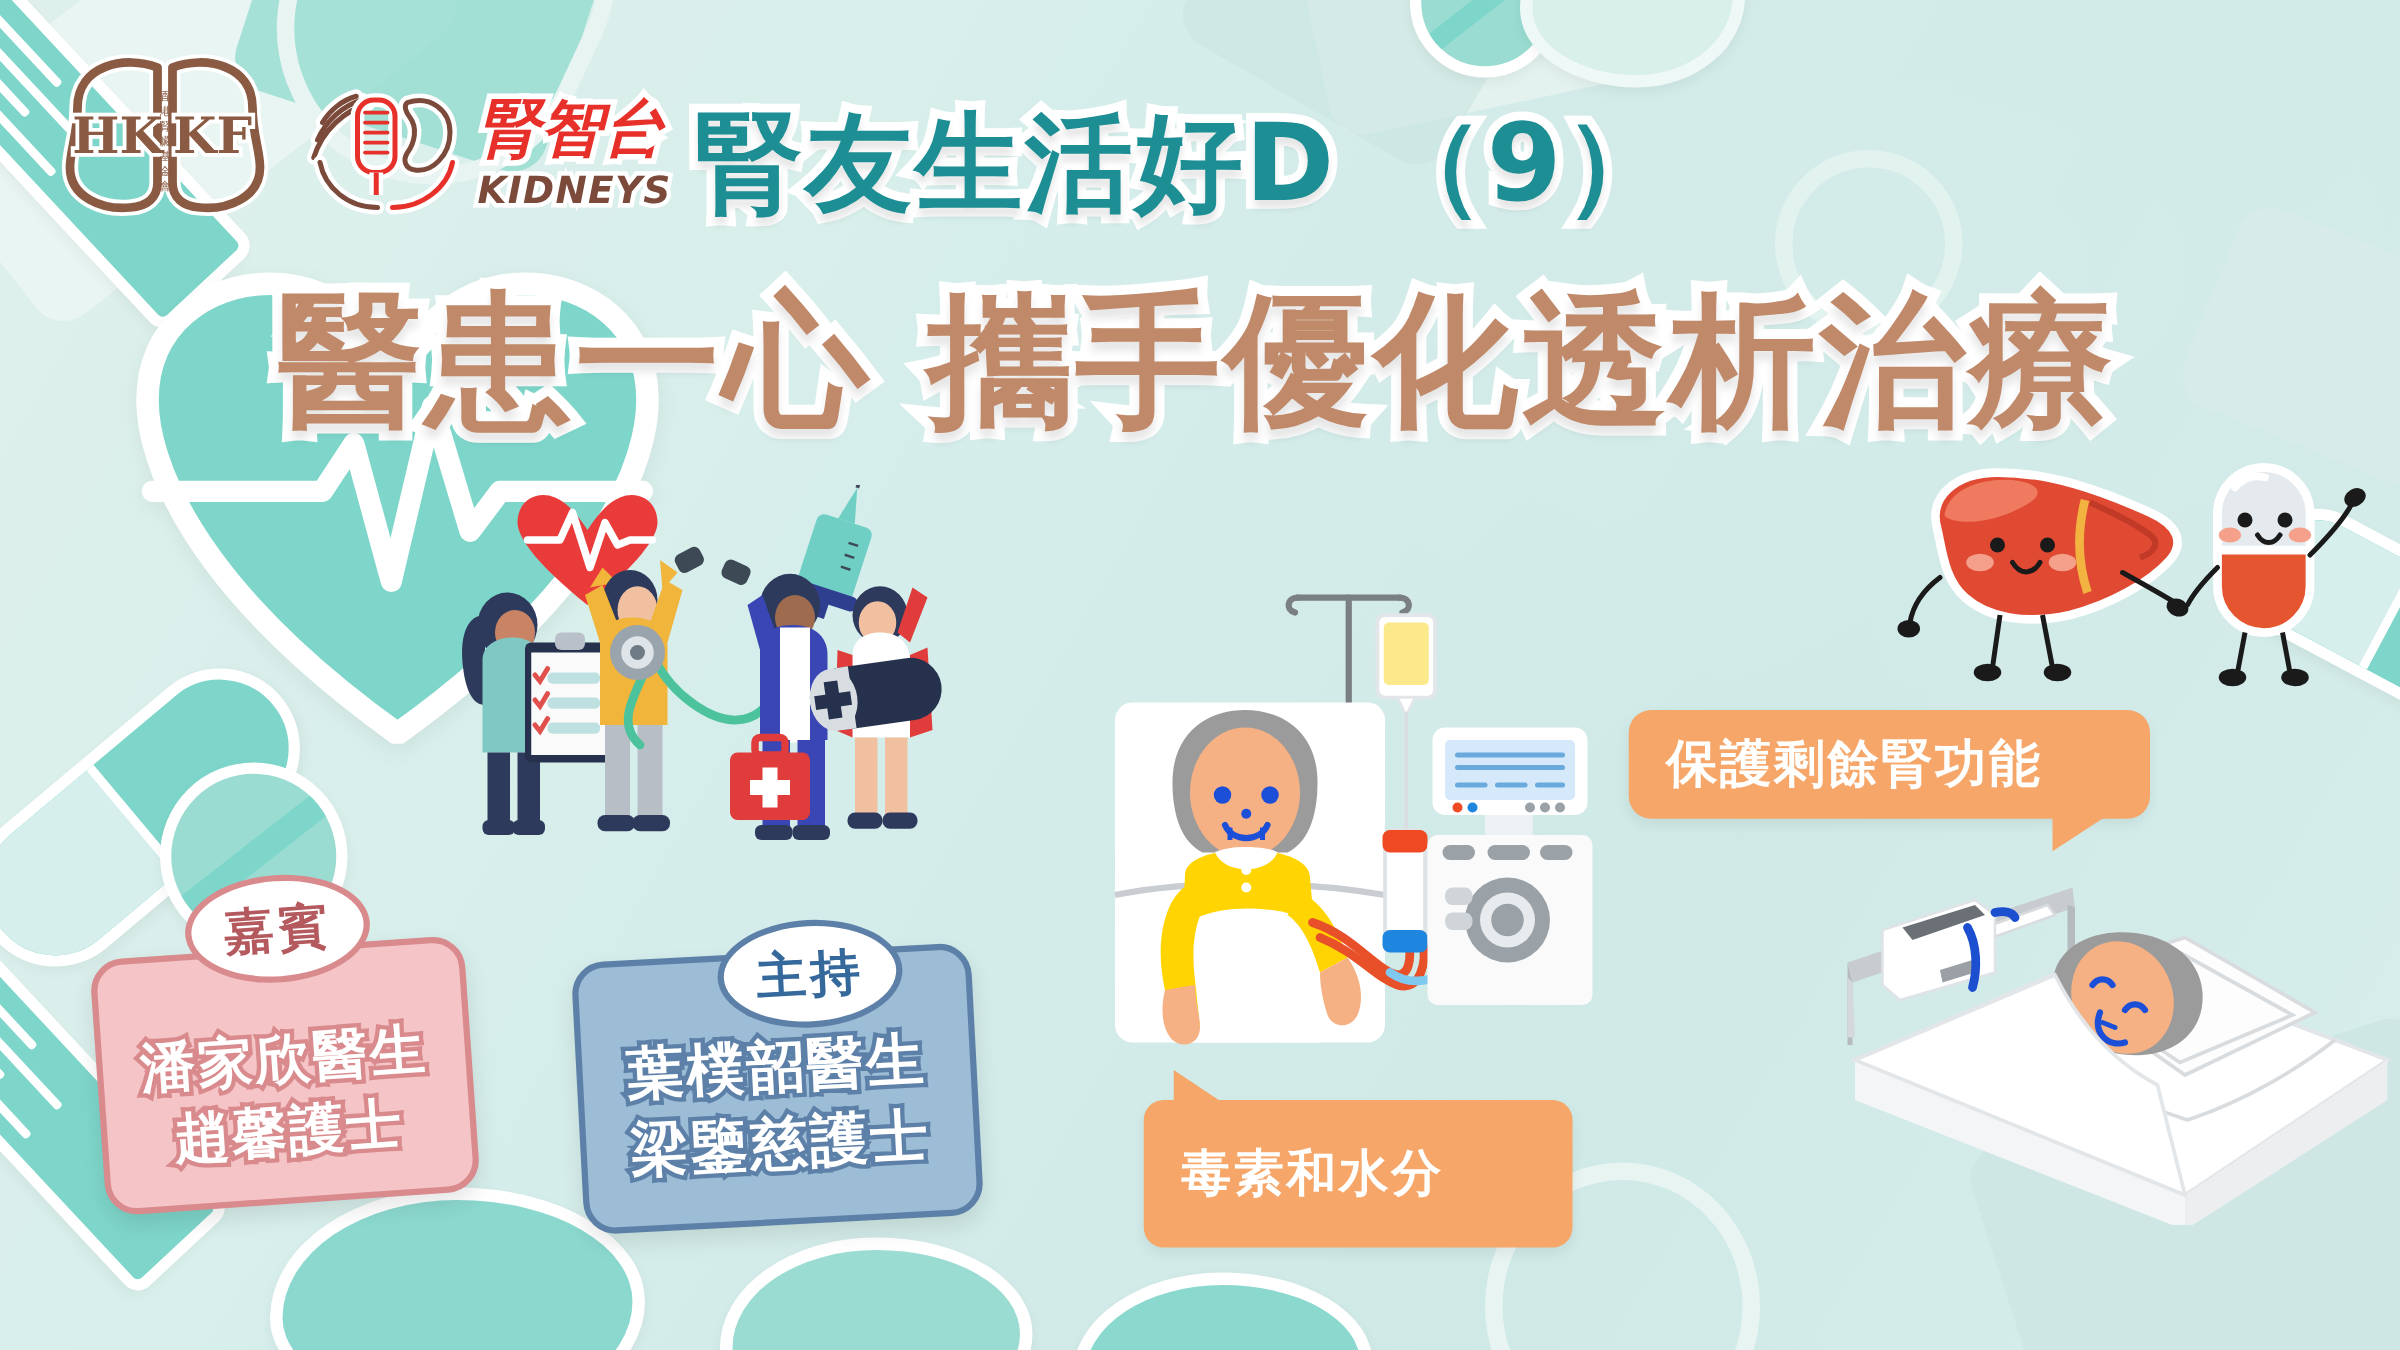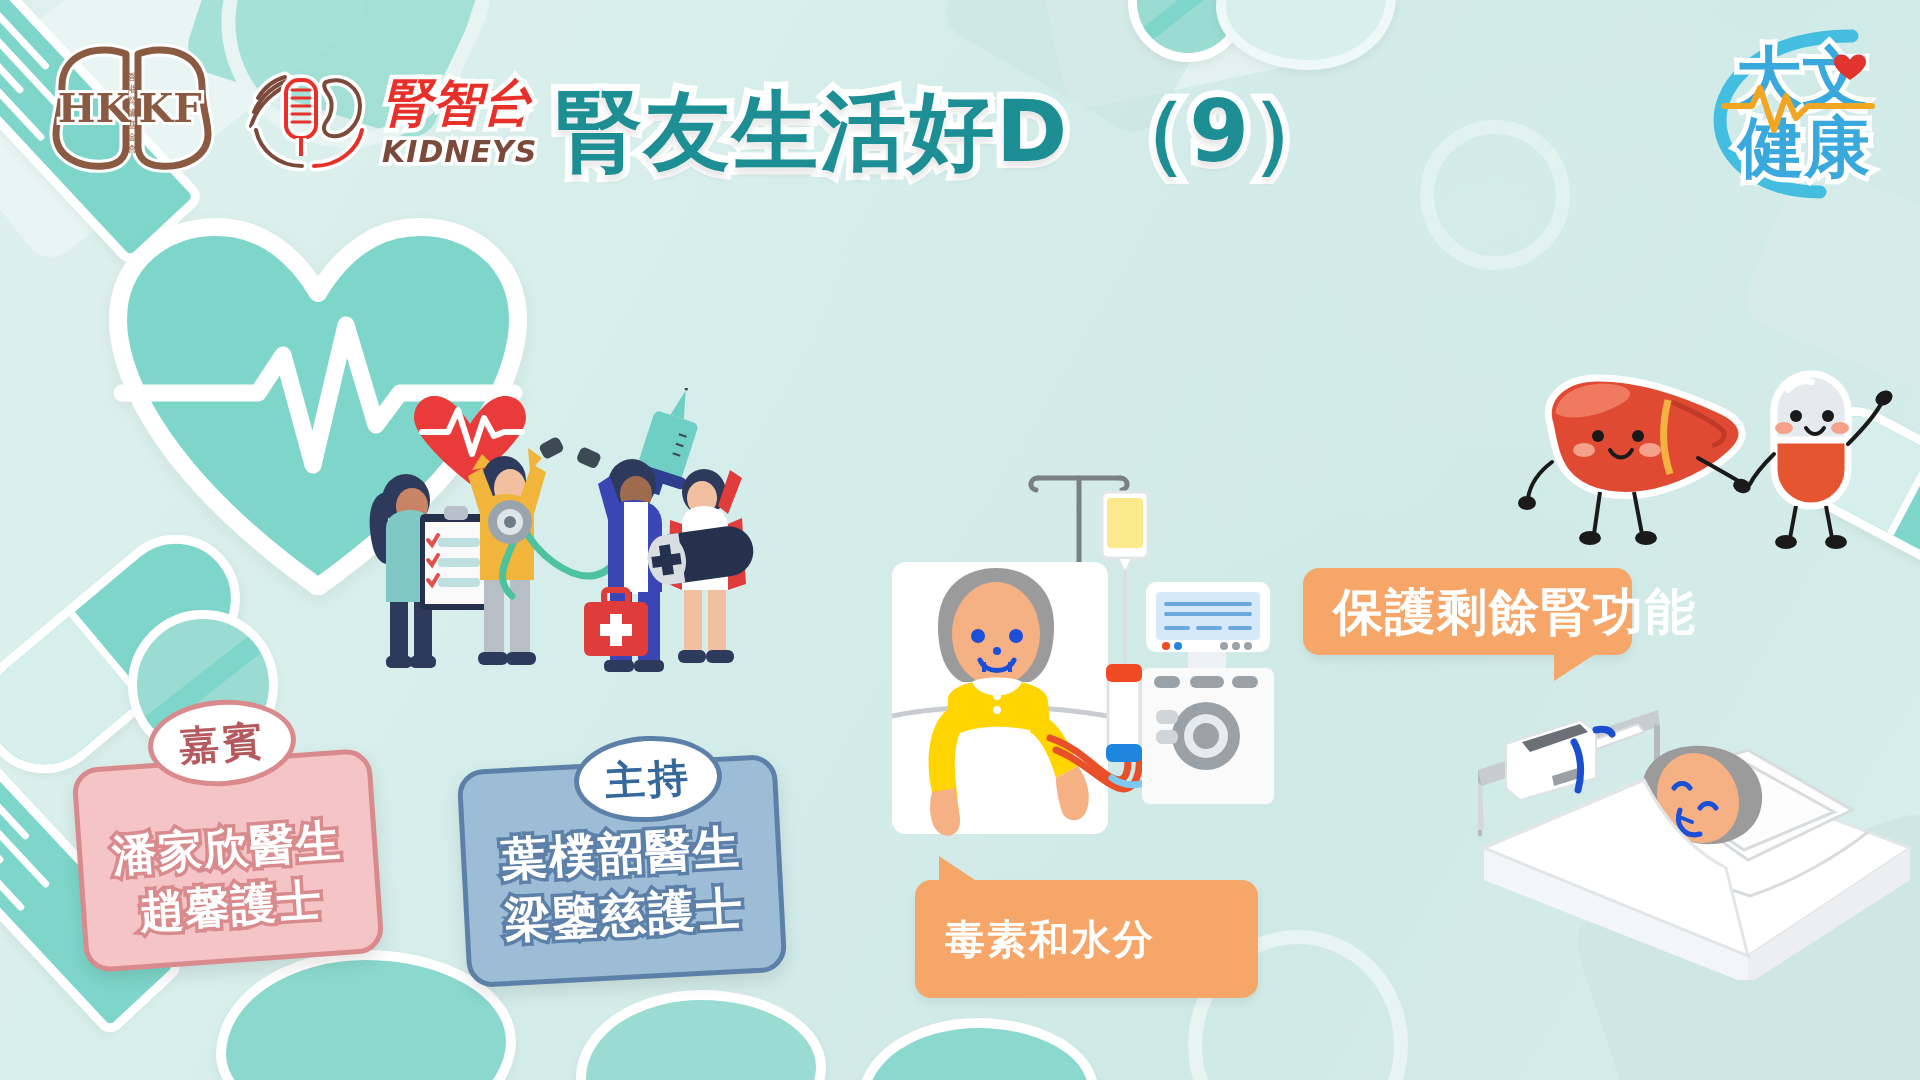--- a/index.html
+++ b/index.html
@@ -159,22 +159,22 @@
     border-radius:16px;
     display:flex; align-items:center;
     padding:0 30px;
     color:#ffffff;
     font-weight:bold;
     font-family:"DejaVu Sans","Liberation Sans",sans-serif;
     letter-spacing:2px;
     box-shadow:0 5px 10px rgba(0,0,0,.06);
   }
   #bubble-protect {
-    left:1303px; top:568px; width:329px; height:87px;
-    font-size:50px; line-height:1; white-space:nowrap;
+    left:1303px; top:568px; width:417px; height:87px;
+    font-size:41px; line-height:1; white-space:nowrap;border-radius:18px;
   }
   #bubble-protect::after{
     content:""; position:absolute; right:32px; bottom:-26px;
     width:0; height:0;
     border-left:0 solid transparent;
     border-right:46px solid transparent;
     border-top:30px solid #f5a668;
   }
   #bubble-toxin {
     left:915px; top:880px; width:343px; height:118px;
@@ -307,31 +307,23 @@
         <path d="M122 72 C 118 92 98 108 74 108" fill="none" stroke="#ffffff" stroke-width="11" stroke-linecap="round"></path>
         <path d="M122 72 C 118 92 98 108 74 108" fill="none" stroke="#e8302a" stroke-width="4" stroke-linecap="round"></path>
       </g>
 
       <text x="142" y="62" font-family="DejaVu Sans, sans-serif" font-size="50" font-weight="bold" fill="#e8302a" stroke="#ffffff" stroke-width="9" paint-order="stroke">腎智台</text>
       <polygon points="277,42 295,52 277,62" fill="#ffffff"></polygon>
       <text x="142" y="104" font-family="DejaVu Sans, sans-serif" font-size="30" font-weight="bold" letter-spacing="1" fill="#7b4a3a" stroke="#ffffff" stroke-width="7" paint-order="stroke">KIDNEYS TALK</text>
     </svg>
   </div>
 
-  <div id="dawen">
-    <svg viewBox="0 0 205 180" width="205" height="180">
-      <path d="M150 14 C 60 14 18 60 18 98 C 18 140 62 170 118 170" fill="none" stroke="#43bde0" stroke-width="13" stroke-linecap="round"></path>
-      <text x="100" y="78" text-anchor="middle" font-family="DejaVu Sans, sans-serif" font-size="66" font-weight="bold" fill="#38a8dd" stroke="#ffffff" stroke-width="10" paint-order="stroke">大文</text>
-      <text x="102" y="148" text-anchor="middle" font-family="DejaVu Sans, sans-serif" font-size="66" font-weight="bold" fill="#38a8dd" stroke="#ffffff" stroke-width="10" paint-order="stroke">健康</text>
-      <path d="M148 38 C 144 30 132 31 132 40 C 132 48 148 58 148 58 C 148 58 164 48 164 40 C 164 31 152 30 148 38 Z" fill="#e0342c"></path>
-      <path d="M22 84 L 50 84 L 58 66 L 72 108 L 84 74 L 94 96 L 106 84 L 170 84" fill="none" stroke="#f0a623" stroke-width="6" stroke-linejoin="round" stroke-linecap="round"></path>
-    </svg>
-  </div>
 
   <div id="title-main">腎友生活好D （9）</div>
+  <div id="title-sub">醫患一心 攜手優化透析治療</div>
 
   <div id="illus-team">
     <svg viewBox="0 0 420 320" width="420" height="320">
 
       <path d="M118 88 C 78 56 62 34 62 22 C 62 4 78 -4 92 2 C 102 6 110 16 118 28
                C 126 16 134 6 144 2 C 158 -4 174 4 174 22 C 174 34 158 56 118 88 Z" transform="translate(0,8)" fill="#ea3b3b"></path>
       <path d="M70 44 L 96 44 L 106 22 L 120 66 L 132 30 L 142 48 L 152 44 L 170 44" fill="none" stroke="#ffffff" stroke-width="6" stroke-linejoin="round" stroke-linecap="round"></path>
 
       <g transform="translate(300,6) rotate(18)">
         <rect x="8" y="14" width="46" height="64" rx="6" fill="#6fcfc4"></rect>

